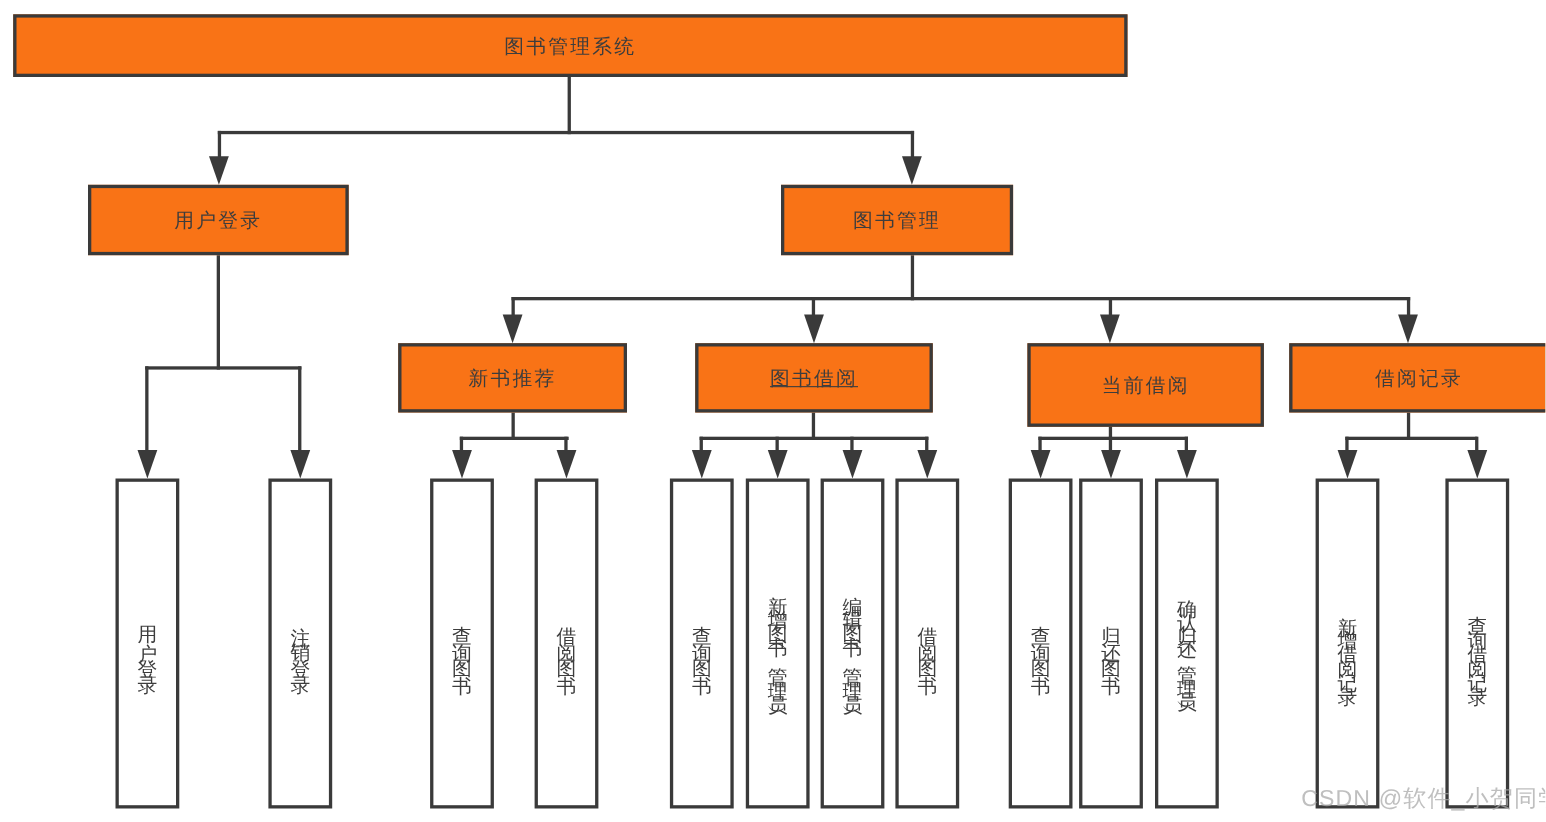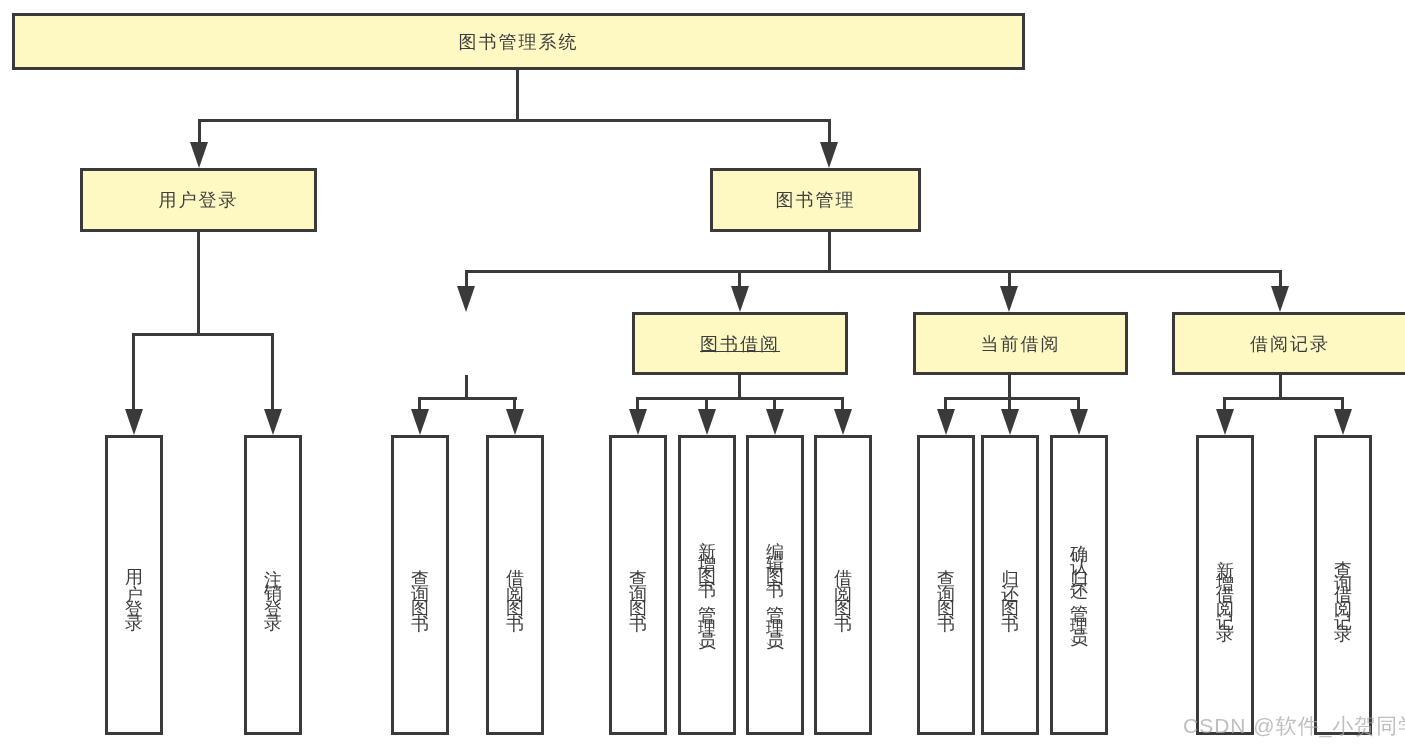--- a/index.html
+++ b/index.html
@@ -6,21 +6,21 @@
   #canvas{
     position:relative;
     width:1405px;height:747px;
     background:#ffffff;
     font-family:"Liberation Sans","DejaVu Sans",sans-serif;
     overflow:hidden;
   }
   .box{
     position:absolute;
     border:3px solid #3a3a3a;
-    background:#fef9c3;
+    background:#f97316;
     display:flex;align-items:center;justify-content:center;
     color:#3d3d3d;
     font-size:18px;
     letter-spacing:2px;
     box-sizing:border-box;
     z-index:2;
   }
   .leaf{
     position:absolute;
     border:3px solid #3a3a3a;
@@ -58,24 +58,25 @@
 <body>
 
 <div id="canvas">
 
   <div class="box" style="left:12px;top:13px;width:1013px;height:57px;">图书管理系统</div>
 
   <div class="box" style="left:80px;top:168px;width:237px;height:64px;">用户登录</div>
 
   <div class="box" style="left:710px;top:168px;width:211px;height:64px;">图书管理</div>
 
+  <div class="box" style="left:362px;top:312px;width:208px;height:63px;">新书推荐</div>
 
   <div class="box" style="left:632px;top:312px;width:216px;height:63px;text-decoration:underline;">图书借阅</div>
 
-  <div class="box" style="left:913px;top:312px;width:215px;height:63px;">当前借阅</div>
+  <div class="box" style="left:934px;top:312px;width:215px;height:76px;">当前借阅</div>
 
   <div class="box" style="left:1172px;top:312px;width:236px;height:63px;">借阅记录</div>
 
   <div class="leaf" style="left:105px;">用户登录</div>
   <div class="leaf" style="left:244px;">注销登录</div>
 
   <div class="leaf" style="left:391px;">查询图书</div>
   <div class="leaf" style="left:486px;">借阅图书</div>
 
   <div class="leaf" style="left:609px;">查询图书</div>

